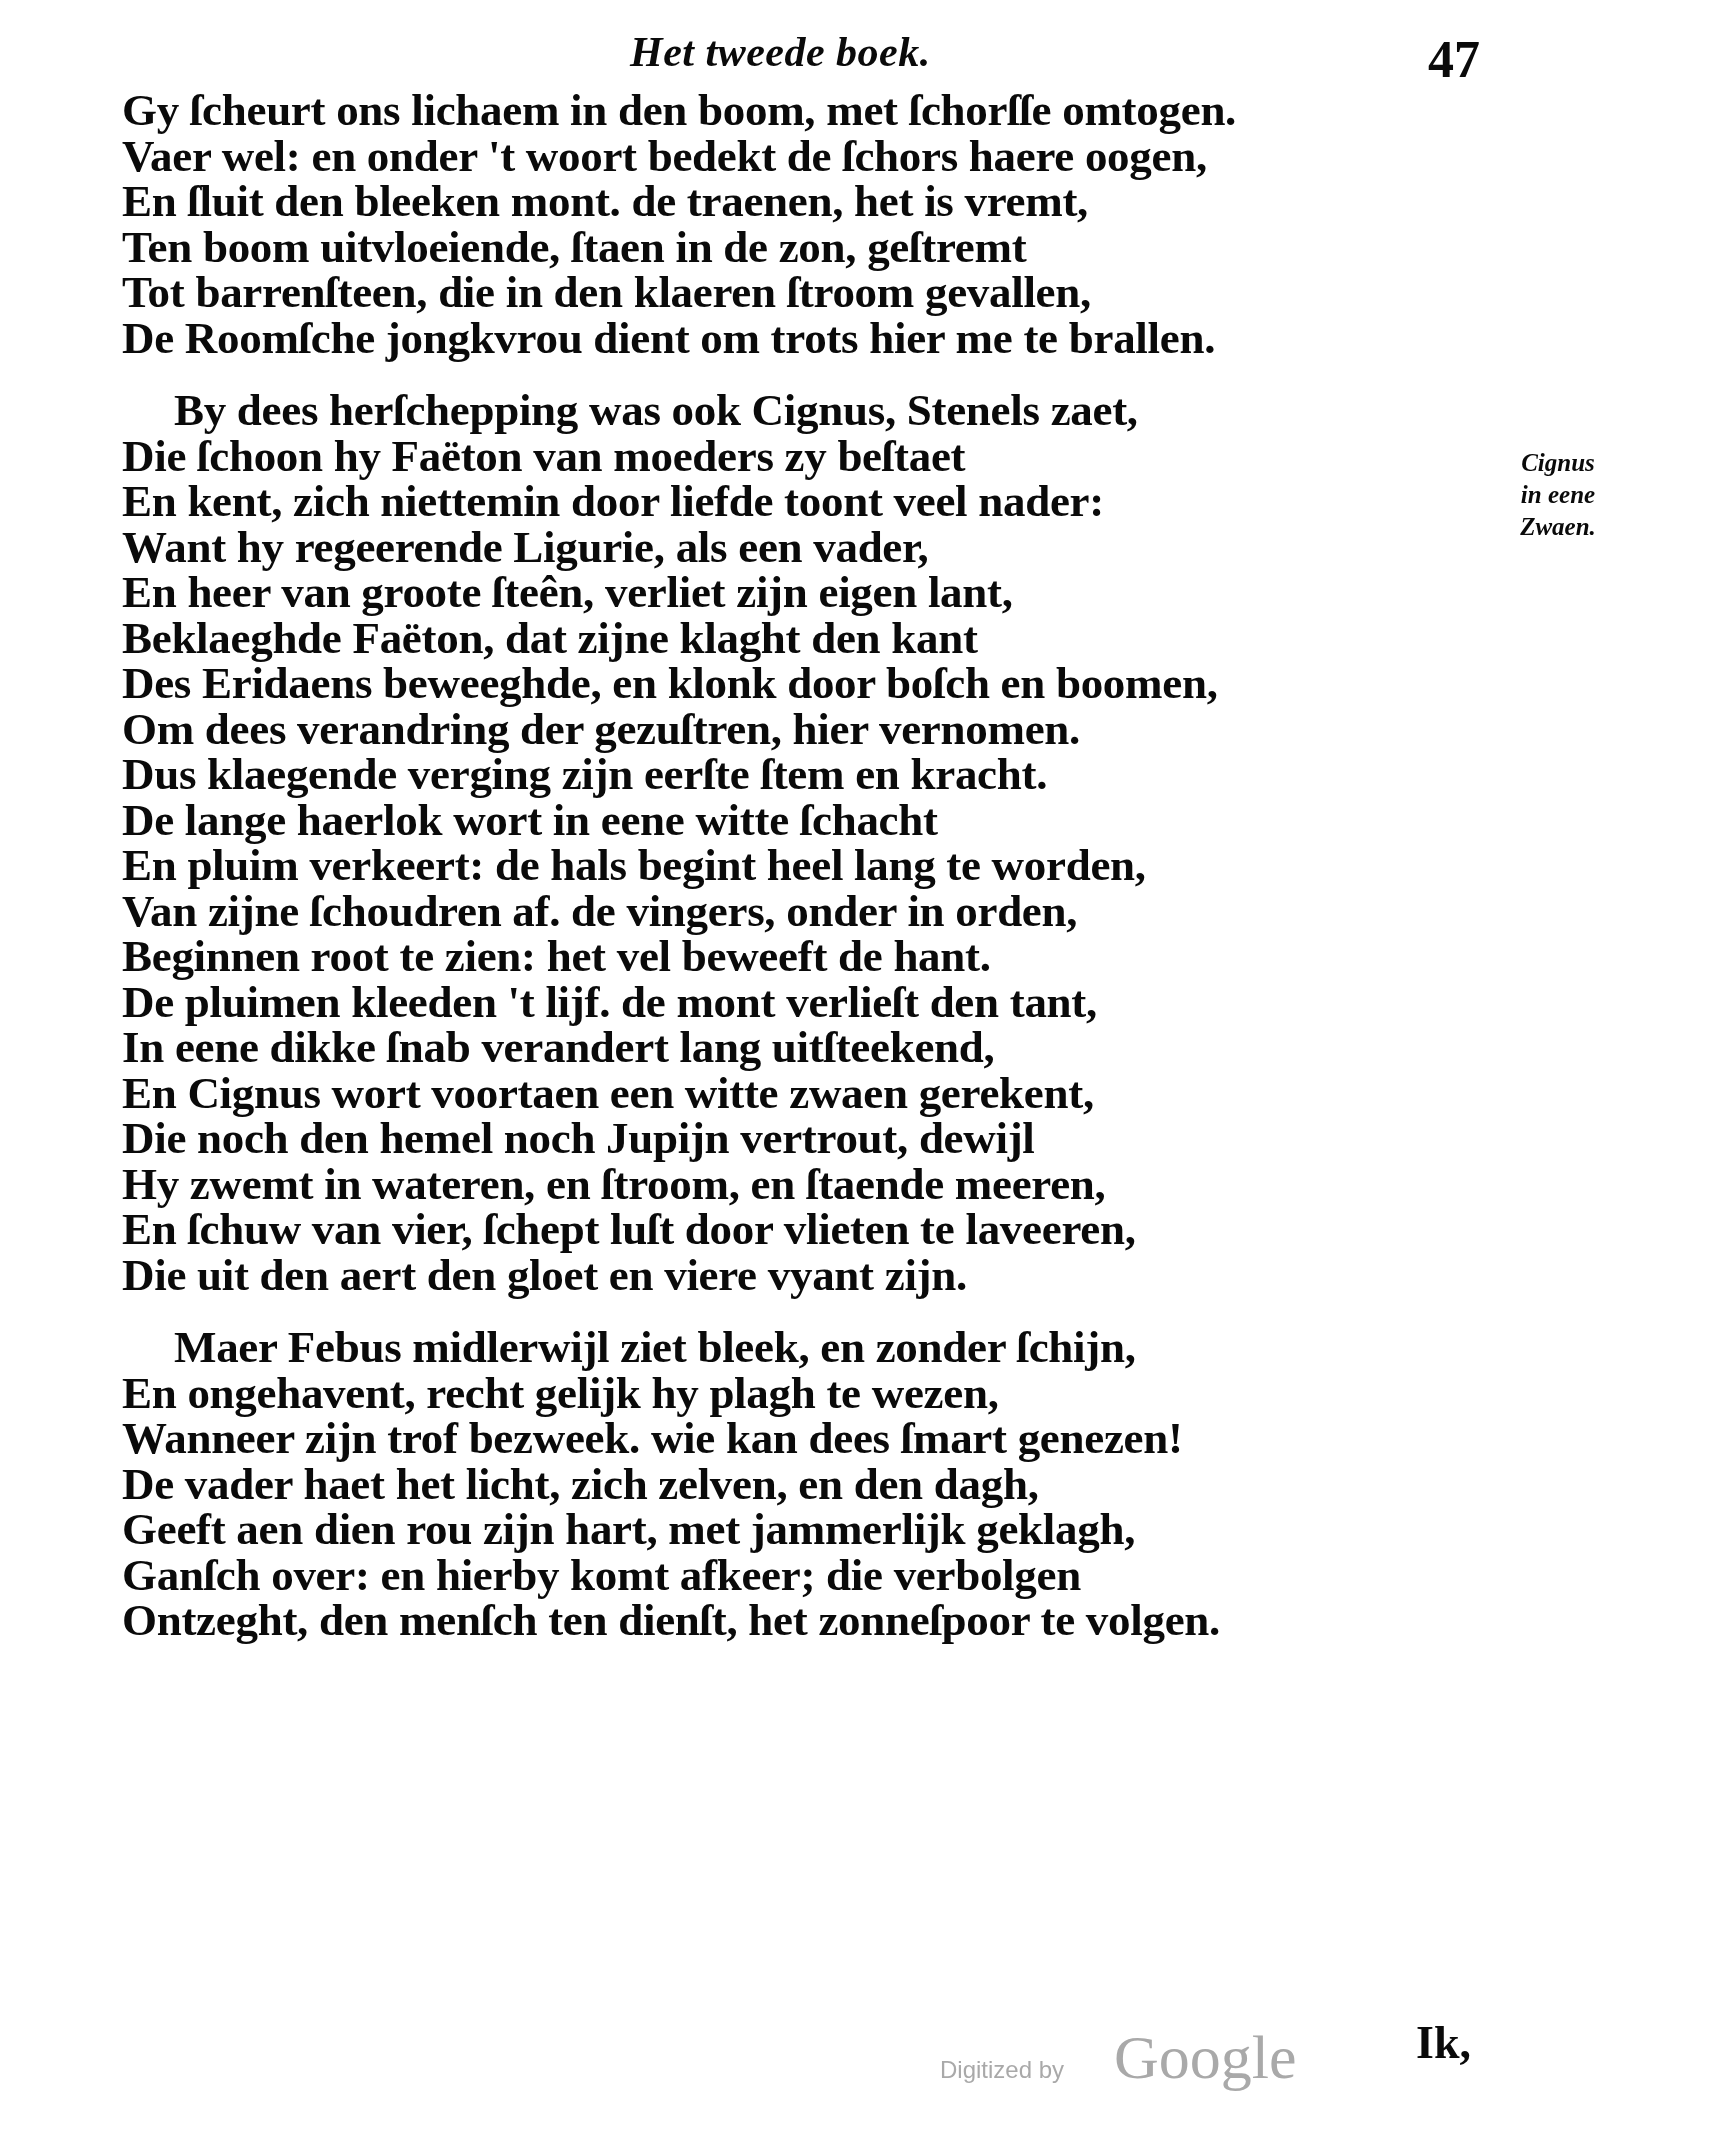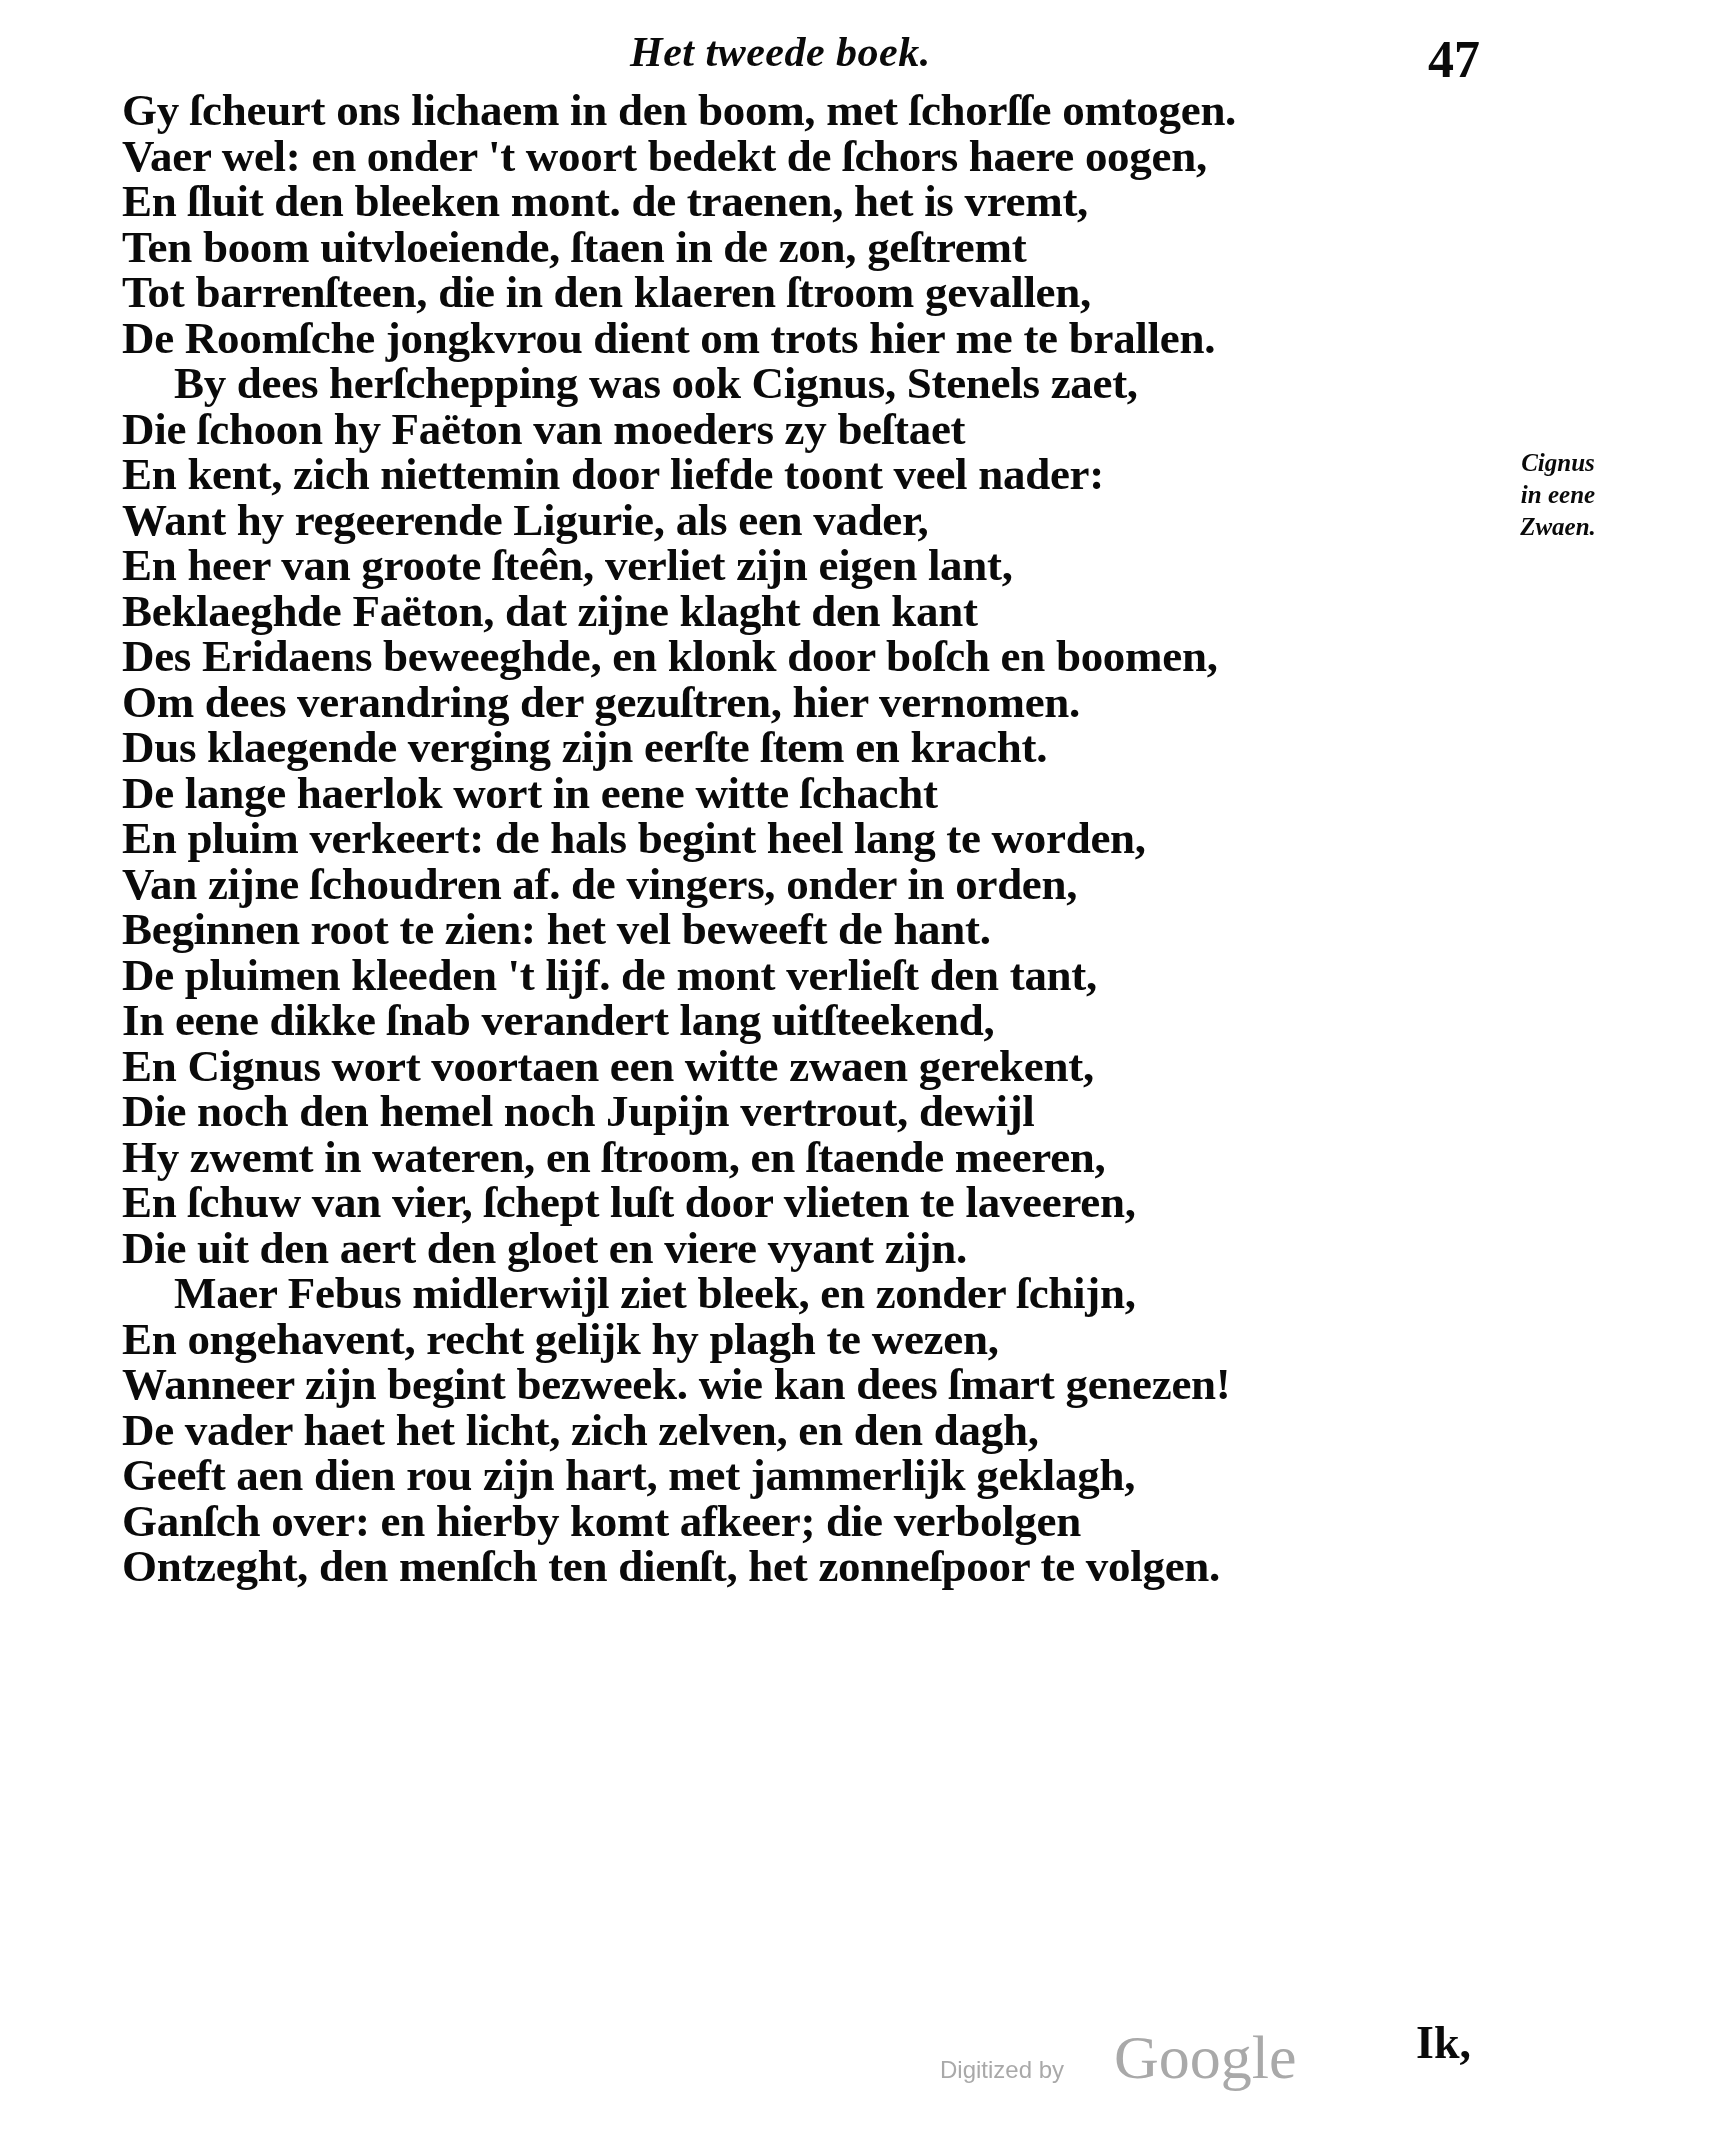--- a/index.html
+++ b/index.html
@@ -48,20 +48,21 @@
     .line {
       height: 45.5px;
       line-height: 45.5px;
       font-size: 45px;
       white-space: nowrap;
       letter-spacing: -0.3px;
       font-weight: bold;
     }
     .line.indent {
       padding-left: 52px;
+      margin-top: 27px;
     }
     .marginal-note {
       position: absolute;
       left: 1498px;
       top: 447px;
       font-style: italic;
       font-weight: bold;
       font-size: 25px;
       line-height: 32px;
       text-align: center;
@@ -123,21 +124,21 @@
     <div class="line">Beginnen root te zien: het vel beweeft de hant.</div>
     <div class="line">De pluimen kleeden 't lijf. de mont verlieſt den tant,</div>
     <div class="line">In eene dikke ſnab verandert lang uitſteekend,</div>
     <div class="line">En Cignus wort voortaen een witte zwaen gerekent,</div>
     <div class="line">Die noch den hemel noch Jupijn vertrout, dewijl</div>
     <div class="line">Hy zwemt in wateren, en ſtroom, en ſtaende meeren,</div>
     <div class="line">En ſchuw van vier, ſchept luſt door vlieten te laveeren,</div>
     <div class="line">Die uit den aert den gloet en viere vyant zijn.</div>
     <div class="line indent">Maer Febus midlerwijl ziet bleek, en zonder ſchijn,</div>
     <div class="line">En ongehavent, recht gelijk hy plagh te wezen,</div>
-    <div class="line">Wanneer zijn begint bezweek. wie kan dees ſmart genezen!</div>
+    <div class="line">Wanneer zijn trof bezweek. wie kan dees ſmart genezen!</div>
     <div class="line">De vader haet het licht, zich zelven, en den dagh,</div>
     <div class="line">Geeft aen dien rou zijn hart, met jammerlijk geklagh,</div>
     <div class="line">Ganſch over: en hierby komt afkeer; die verbolgen</div>
     <div class="line">Ontzeght, den menſch ten dienſt, het zonneſpoor te volgen.</div>
   </div>
 
   <div class="marginal-note">
     <div>Cignus</div>
     <div>in eene</div>
     <div>Zwaen.</div>

